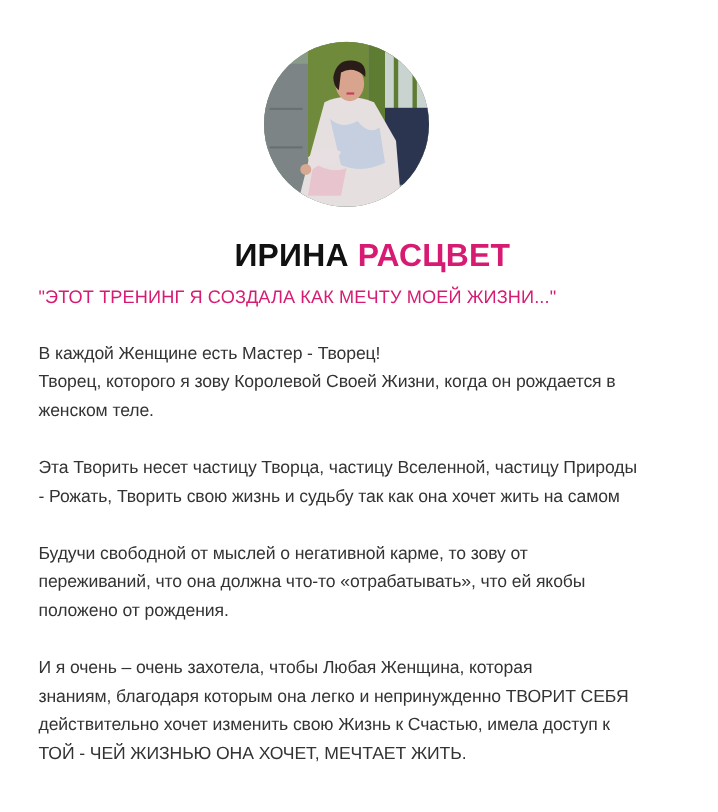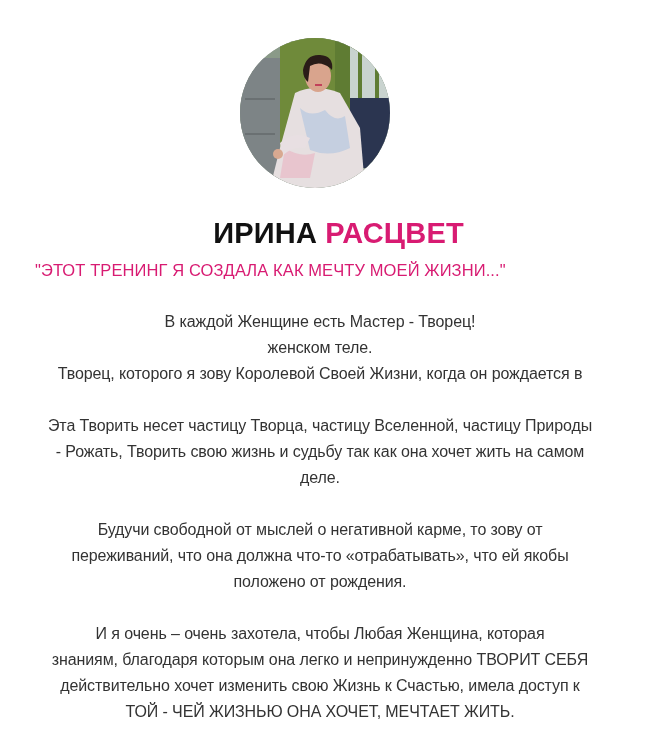--- a/index.html
+++ b/index.html
@@ -54,21 +54,20 @@
       left: 35px;
       top: 309px;
       width: 570px;
       font-size: 16px;
       color: #333333;
       line-height: 26px;
       letter-spacing: -0.1px;
     }
     .body-text p {
       margin: 0 0 26px 0;
-      text-align: center;
     }
     .body-text p span { display: block; }
   </style>
 </head>
 <body>
 
 <div class="avatar" title="Portrait of Irina Rastsvet in a floral dress">
   <svg viewBox="0 0 150 150">
     <rect x="0" y="0" width="150" height="150" fill="#8a9a88"></rect>
 
@@ -101,27 +100,26 @@
 <div class="name">
   <span>ИРИНА</span>
   <span class="accent">РАСЦВЕТ</span>
 </div>
 
 <div class="quote">"ЭТОТ ТРЕНИНГ Я СОЗДАЛА КАК МЕЧТУ МОЕЙ ЖИЗНИ..."</div>
 
 <div class="body-text">
   <p>
     <span>В каждой Женщине есть Мастер - Творец!</span>
+    <span>Творец, которого я зову Королевой Своей Жизни, когда он рождается в</span>
     <span>женском теле.</span>
-    <span>Творец, которого я зову Королевой Своей Жизни, когда он рождается в</span>
   </p>
   <p>
     <span>Эта Творить несет частицу Творца, частицу Вселенной, частицу Природы</span>
     <span>- Рожать, Творить свою жизнь и судьбу так как она хочет жить на самом</span>
-    <span>деле.</span>
   </p>
   <p>
     <span>Будучи свободной от мыслей о негативной карме, то зову от</span>
     <span>переживаний, что она должна что-то «отрабатывать», что ей якобы</span>
     <span>положено от рождения.</span>
   </p>
   <p>
     <span>И я очень – очень захотела, чтобы Любая Женщина, которая</span>
     <span>знаниям, благодаря которым она легко и непринужденно ТВОРИТ СЕБЯ</span>
     <span>действительно хочет изменить свою Жизнь к Счастью, имела доступ к</span>

